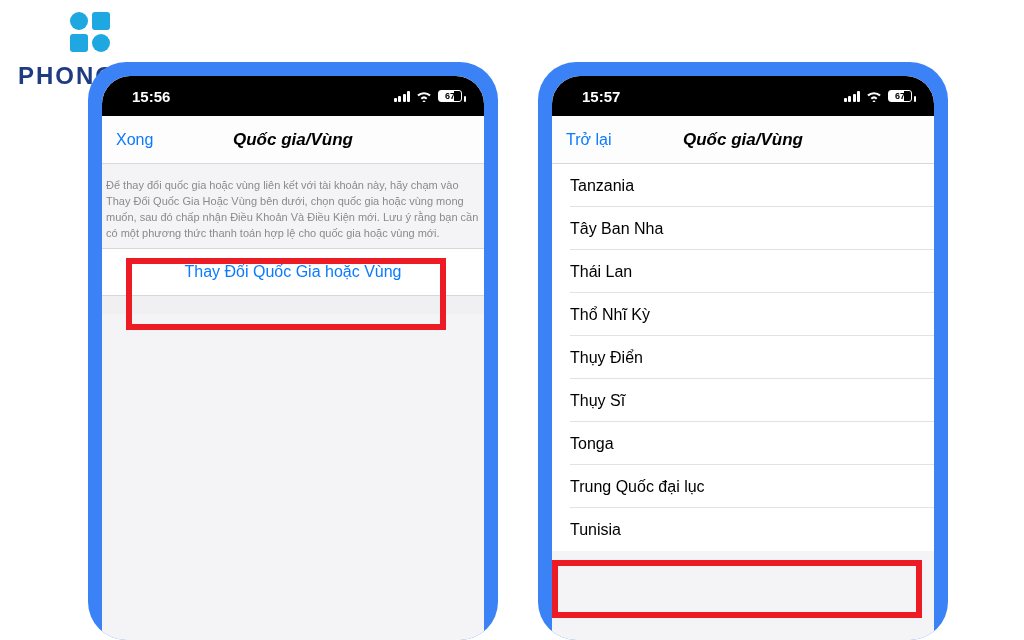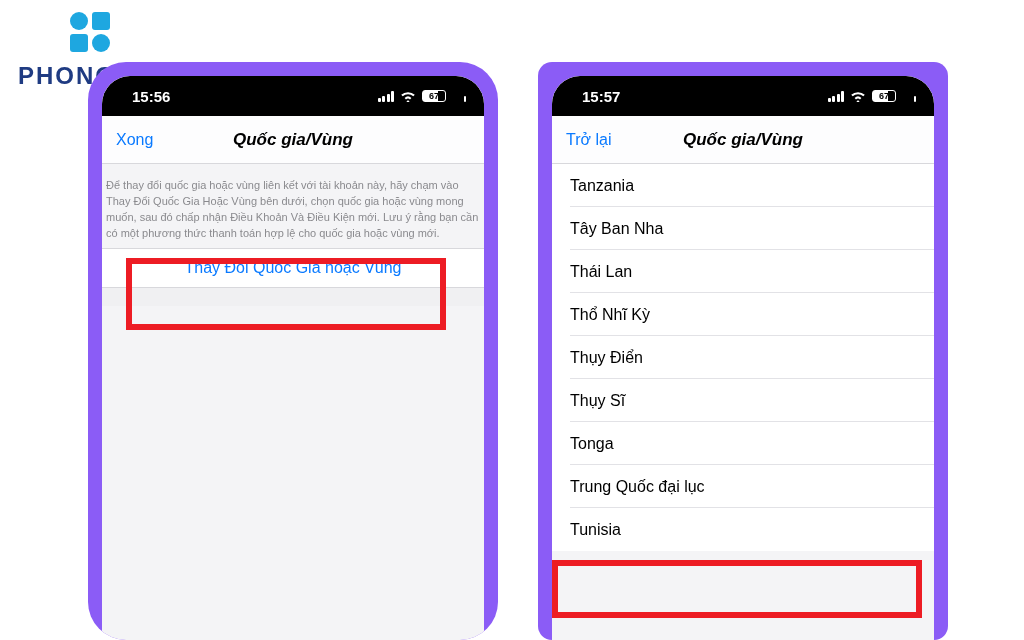--- a/index.html
+++ b/index.html
@@ -14,27 +14,27 @@
   .logo-mark { display: grid; grid-template-columns: 18px 18px; grid-template-rows: 18px 18px; gap: 4px; }
   .sq { width: 18px; height: 18px; background: #1ea7e0; border-radius: 3px; }
   .sq.round { border-radius: 50%; }
   .logo-text { font-weight: 700; letter-spacing: 2px; font-size: 24px; color: #1f3b82; }
 
   
   .stage { position: absolute; top: 62px; left: 0; width: 1024px; height: 578px; }
   .phone {
     position: absolute;
     width: 410px;
-    background: #8b5cf6;
+    background: #3b82f6;
     border-radius: 38px;
     padding: 14px 14px 0 14px;
     overflow: hidden;
   }
   .phone.left  { left: 88px;  top: 0; height: 578px; }
-  .phone.right { left: 538px; top: 0; height: 578px; border-radius: 14px; }
+  .phone.right { left: 538px; top: 0; height: 578px; }
 
   .screen {
     width: 100%; height: 100%;
     background: #f4f4f6;
     border-radius: 28px 28px 0 0;
     overflow: hidden;
     position: relative;
   }
 
   
@@ -46,21 +46,21 @@
     padding: 0 18px 0 30px;
     border-radius: 28px 28px 0 0;
     font-size: 15px; font-weight: 600;
   }
   .status-right { display: flex; align-items: center; gap: 6px; }
   .bars { display: flex; align-items: flex-end; gap: 1.5px; height: 11px; }
   .bars span { width: 3px; background: #fff; border-radius: 1px; }
   .bars span:nth-child(1){height:4px} .bars span:nth-child(2){height:6px}
   .bars span:nth-child(3){height:8px} .bars span:nth-child(4){height:11px}
   .battery {
-    display:flex; align-items:flex-end; gap:18px;
+    display:flex; align-items:flex-end; gap:2px;
   }
   .batt-body {
     width:24px; height:12px; border:1px solid #fff; border-radius:3px;
     display:flex; align-items:center; justify-content:center;
     font-size:9px; font-weight:700; color:#000; background:linear-gradient(to right,#fff 67%, transparent 67%);
   }
   .batt-tip { width:2px; height:6px; background:#fff; border-radius:1px; }
 
   
   .navbar {
@@ -82,21 +82,21 @@
     line-height: 1.45;
     color: #8a8a8e;
     background: #f4f4f6;
   }
 
   
   .action-row {
     background:#fff;
     border-top:1px solid #d8d8dc;
     border-bottom:1px solid #d8d8dc;
-    height:40px;
+    height:48px;
     display:flex; align-items:center; justify-content:center;
     color:#0a7aff; font-size:16px;
   }
 
   .spacer { height: 18px; background: #f0f0f2; }
 
   
   .list { background:#fff; }
   .list-item {
     height: 43px;

